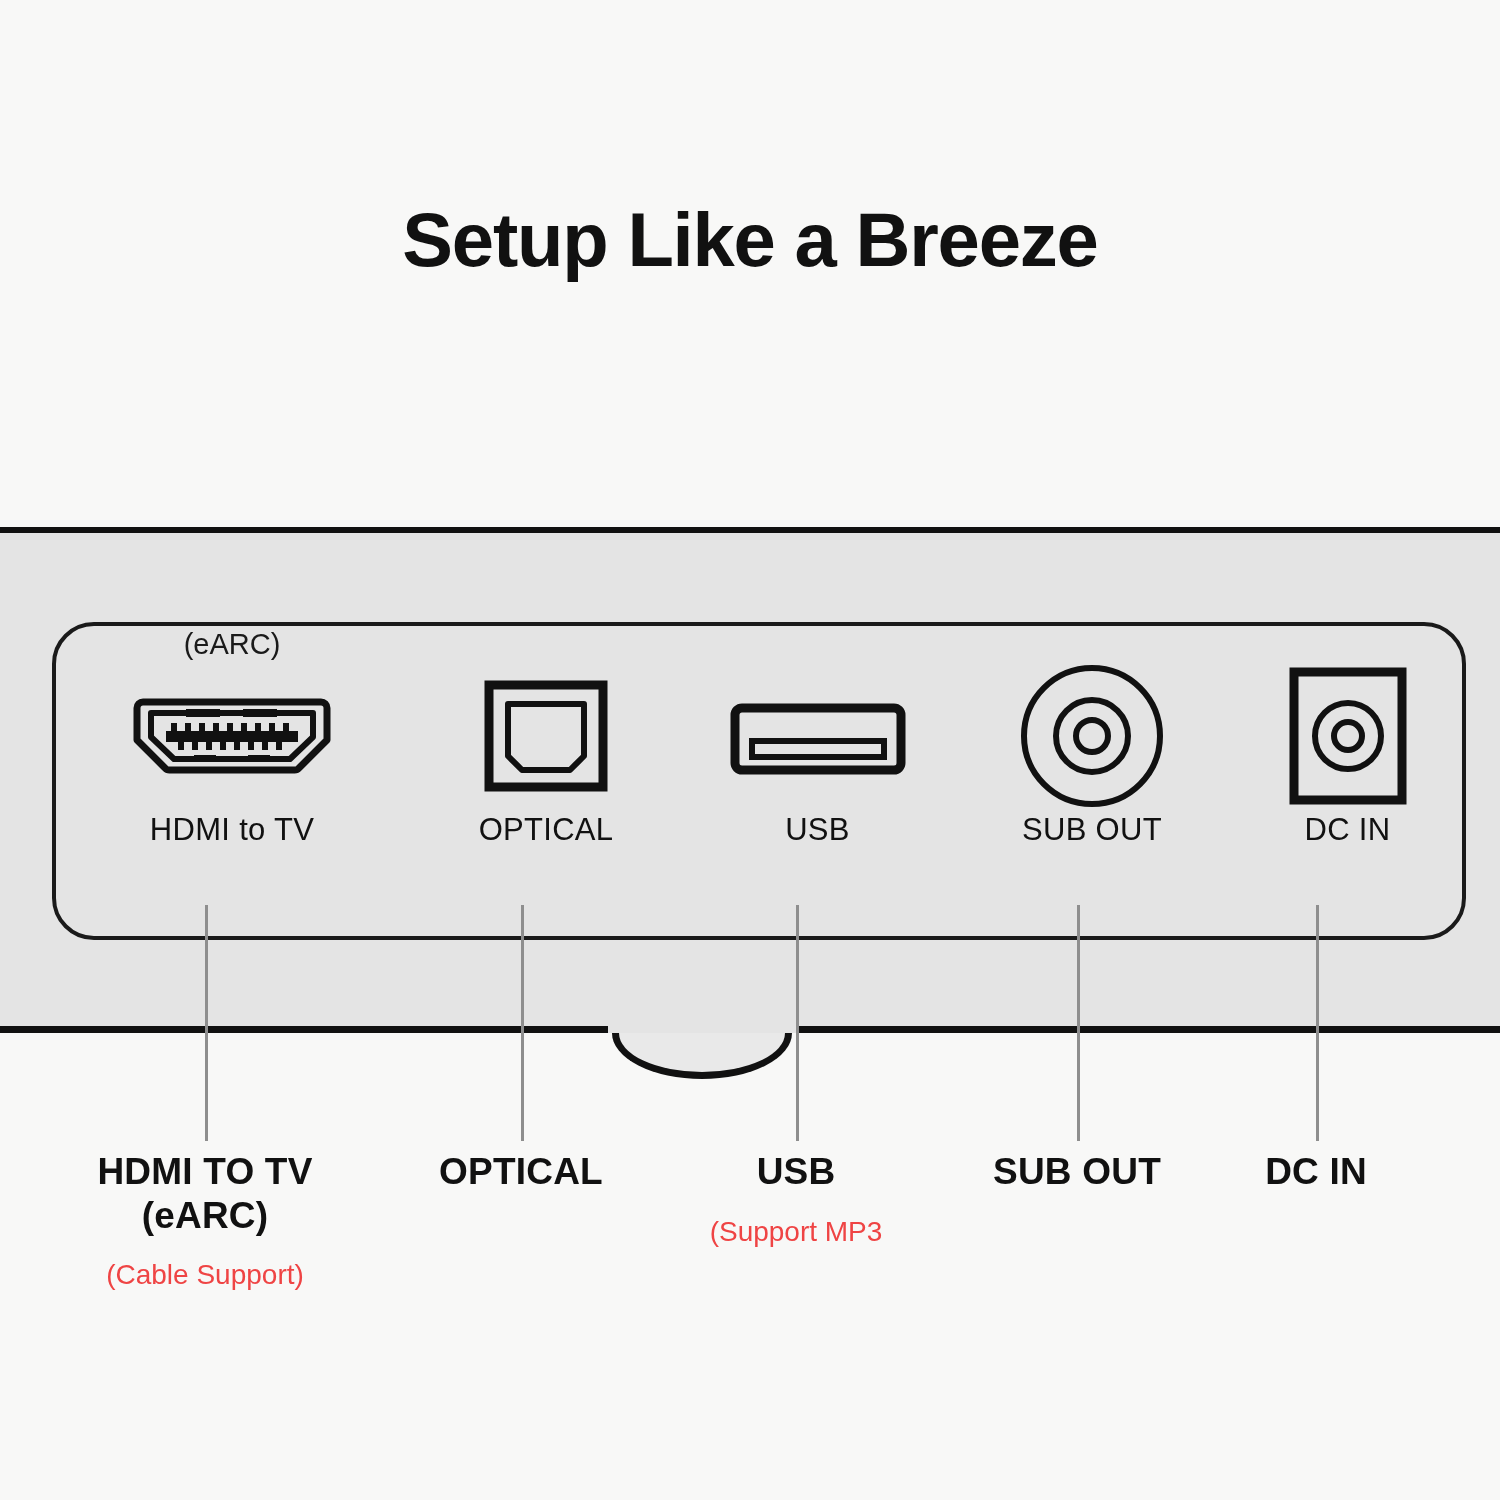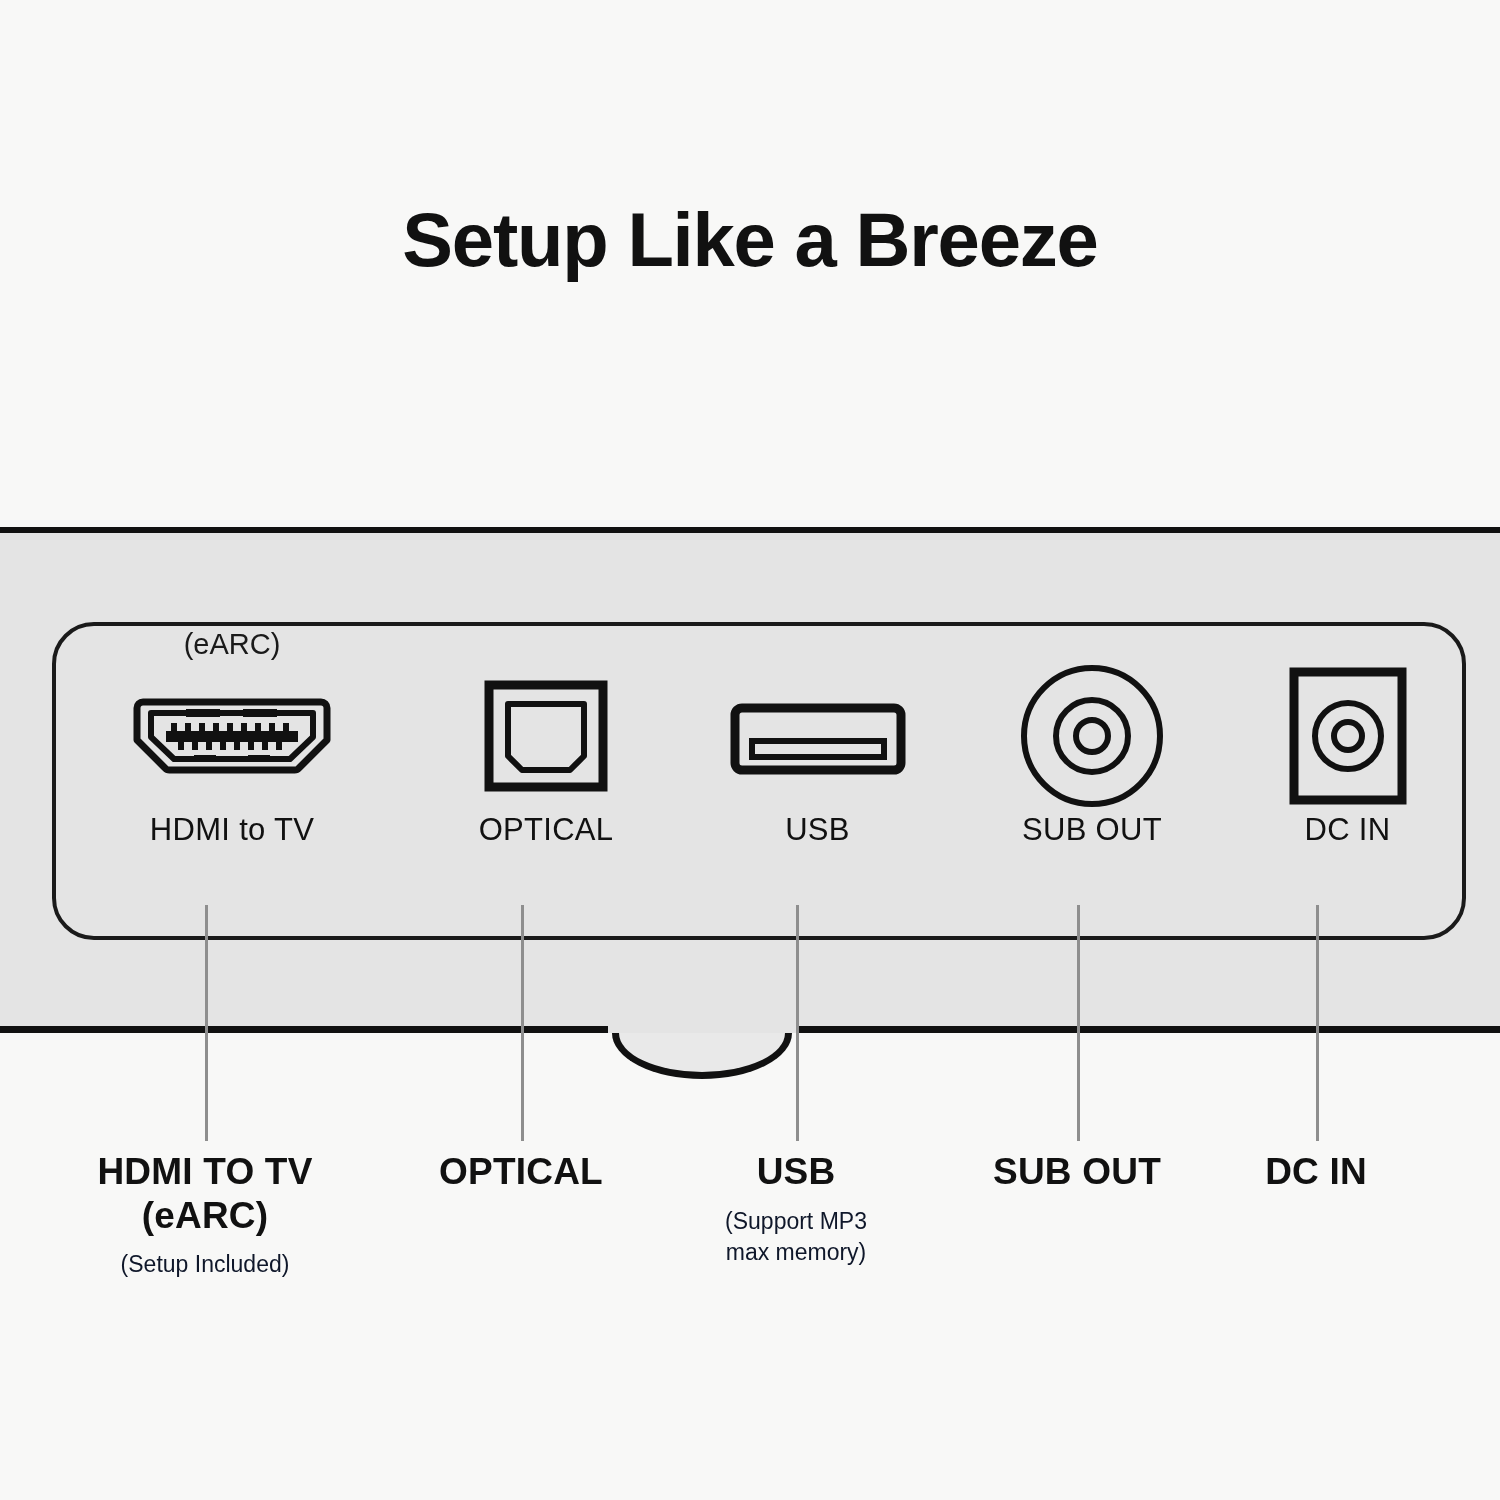--- a/index.html
+++ b/index.html
@@ -126,24 +126,24 @@
     text-align:center;
   }
   .caption-title {
     font-size:37px;
     font-weight:bold;
     color:#111111;
     letter-spacing:0.2px;
     line-height:1.18;
   }
   .caption-sub {
-    font-size:23px;
-    color:#0f172a;
+    font-size:28px;
+    color:#ef4444;
     line-height:1.35;
-    margin-top:12px;
+    margin-top:19px;
   }
 </style>
 </head>
 <body>
 
 <div id="stage">
 
   <div id="page-title">Setup Like a Breeze</div>
 
   <div id="device-body"></div>
@@ -253,32 +253,31 @@
   <div class="leader" style="left:1077px;"></div>
   <div class="leader" style="left:1316px;"></div>
 
   <div id="captions">
 
     <div class="caption" style="left:35px; width:340px;">
       <div class="caption-title">
         <div>HDMI TO TV</div>
         <div>(eARC)</div>
       </div>
-      <div class="caption-sub">(Setup Included)</div>
+      <div class="caption-sub">(Cable Support)</div>
     </div>
 
     <div class="caption" style="left:391px; width:260px;">
       <div class="caption-title">OPTICAL</div>
     </div>
 
     <div class="caption" style="left:656px; width:280px;">
       <div class="caption-title">USB</div>
       <div class="caption-sub">
         <div>(Support MP3</div>
-        <div>max memory)</div>
       </div>
     </div>
 
     <div class="caption" style="left:947px; width:260px;">
       <div class="caption-title">SUB OUT</div>
     </div>
 
     <div class="caption" style="left:1196px; width:240px;">
       <div class="caption-title">DC IN</div>
     </div>

